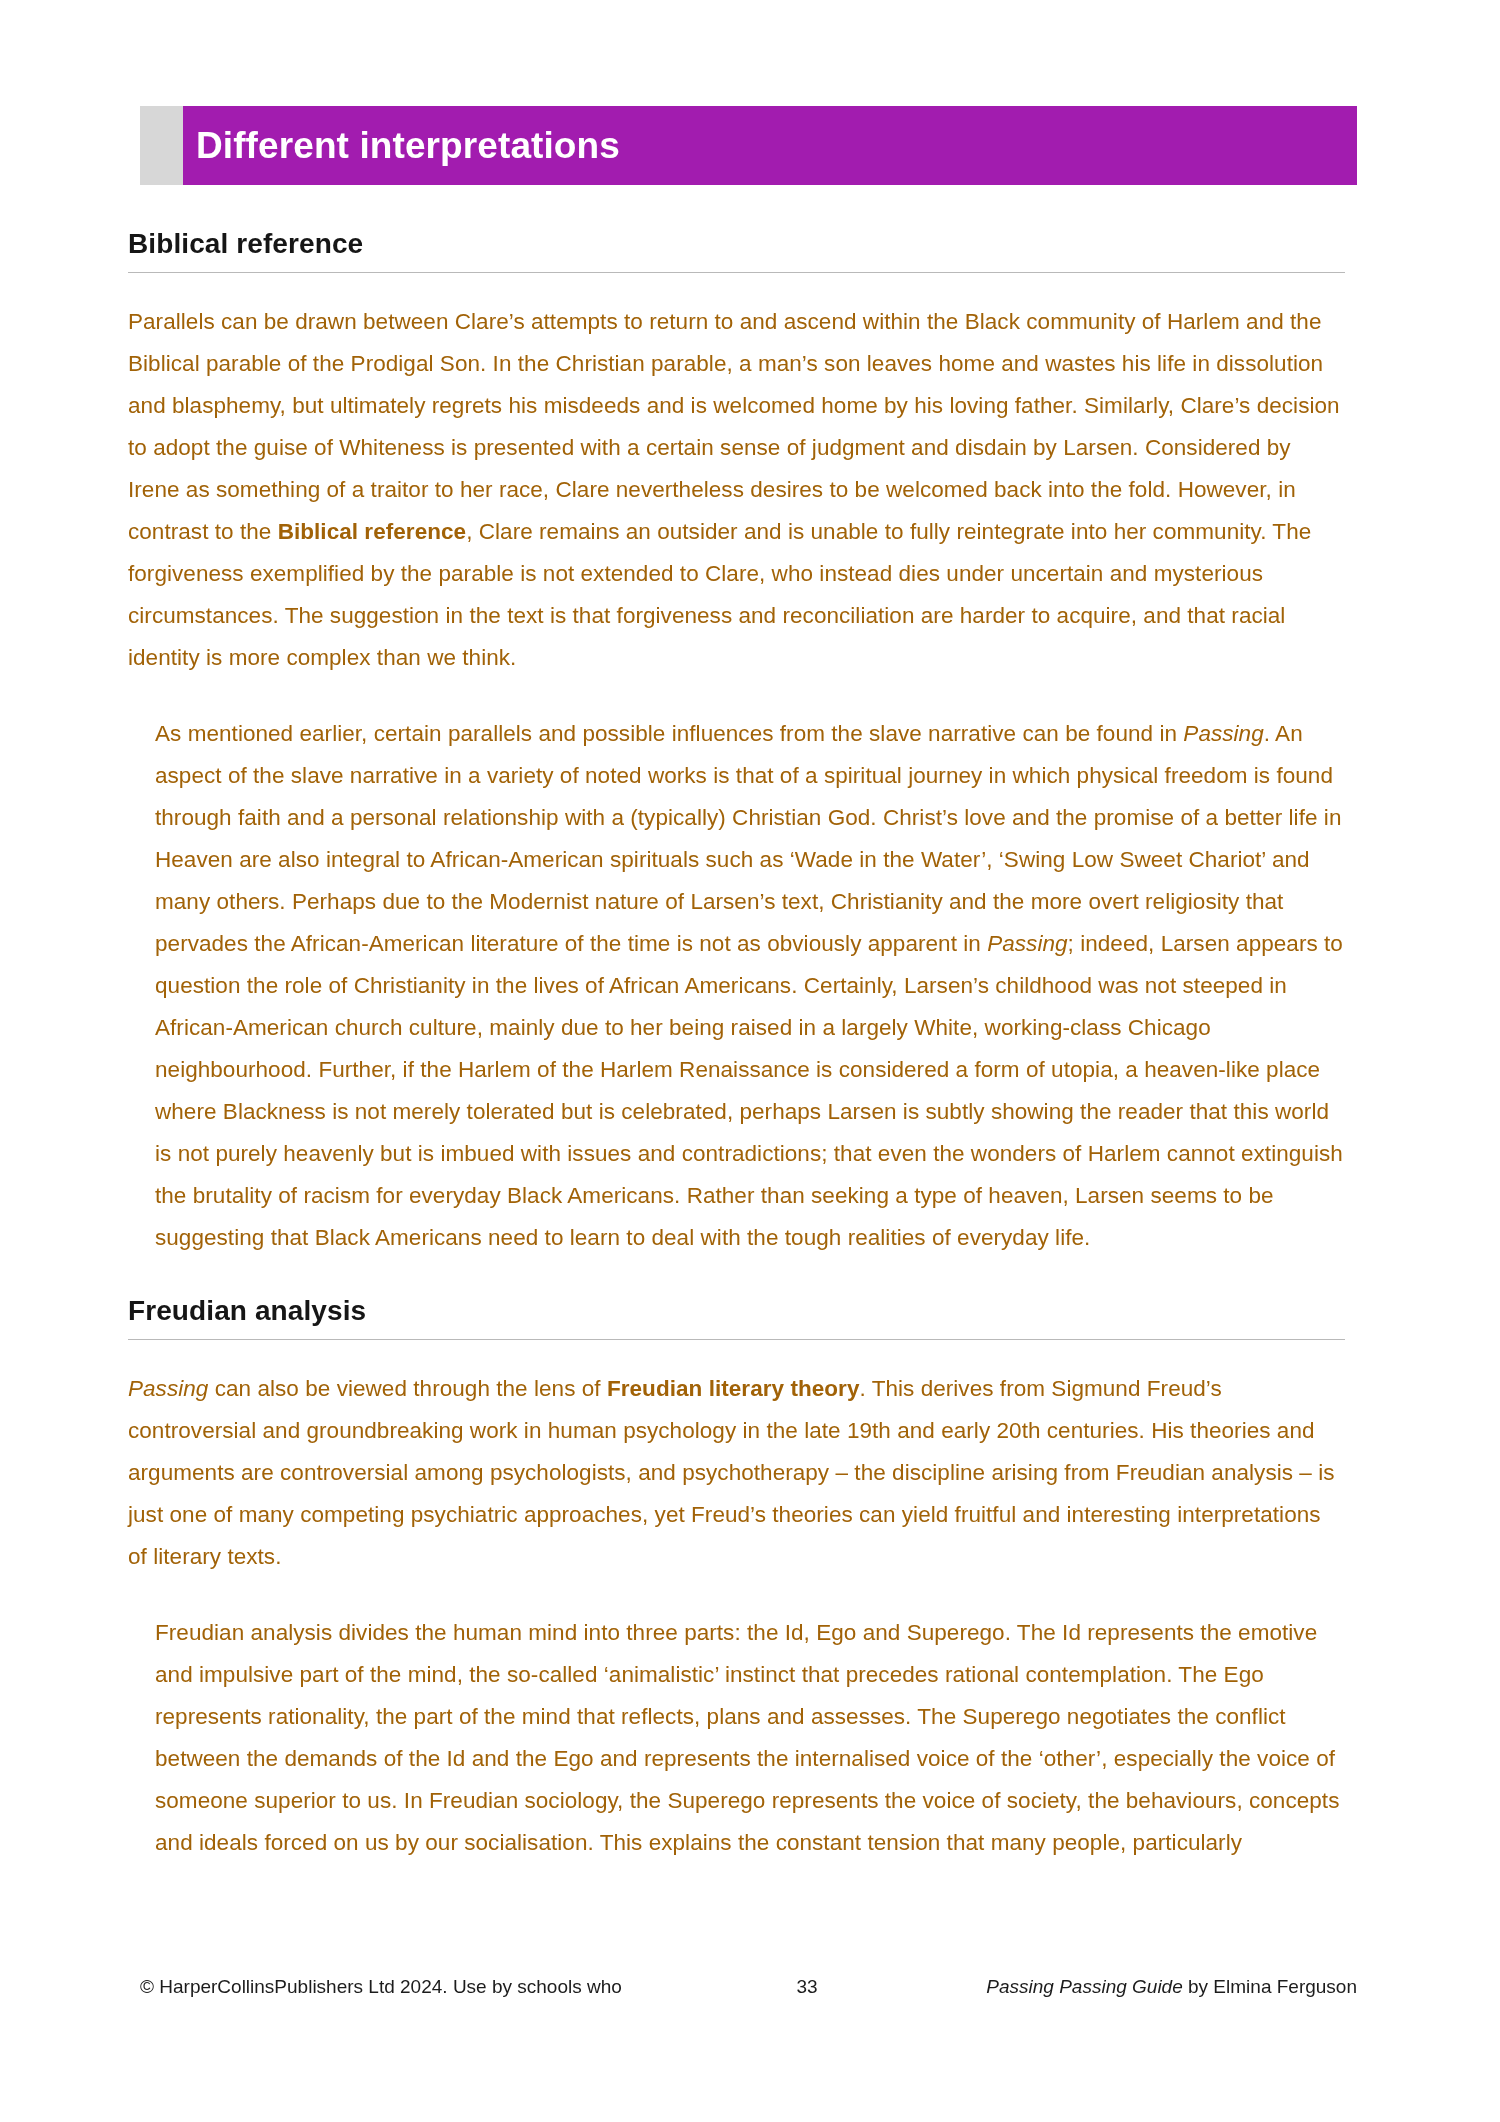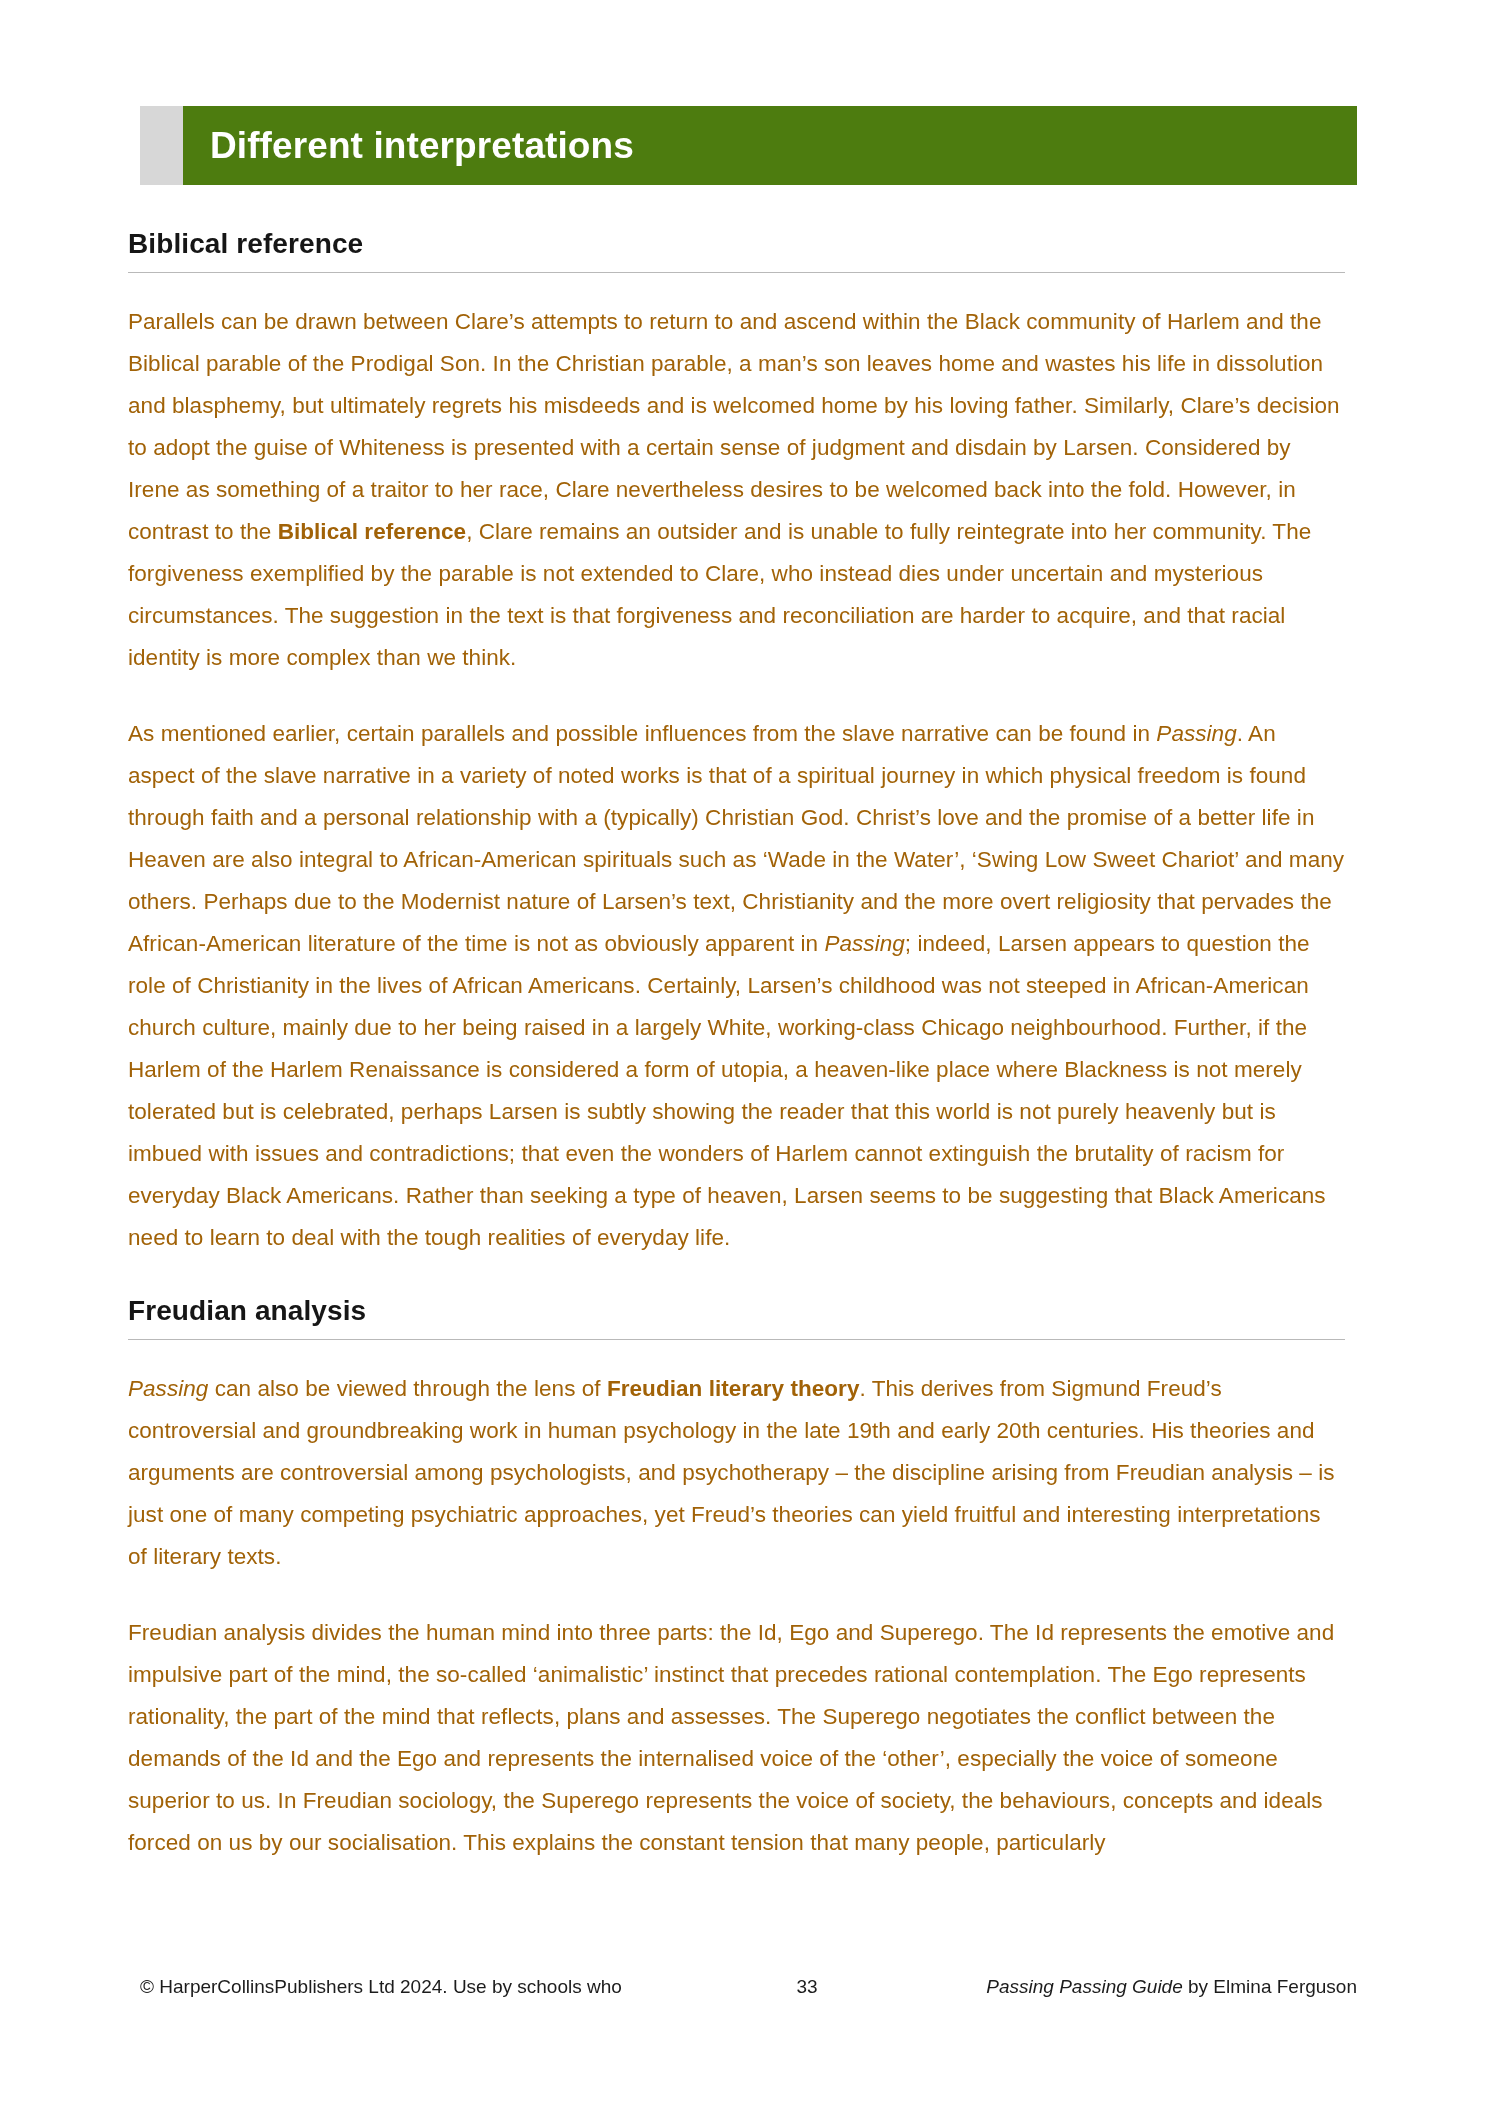--- a/index.html
+++ b/index.html
@@ -34,24 +34,24 @@
     display: flex;
     align-items: stretch;
   }
   .banner-accent {
     width: 43px;
     background: #d7d7d7;
     flex: 0 0 43px;
   }
   .banner-bar {
     flex: 1 1 auto;
-    background: #4d7c0f;
+    background: #a21caf;
     display: flex;
     align-items: center;
-    padding-left: 27px;
+    padding-left: 13px;
   }
   .banner-title {
     color: #ffffff;
     font-size: 37px;
     font-weight: bold;
     letter-spacing: 0.1px;
     line-height: 1;
   }
 
   
@@ -79,21 +79,21 @@
   }
 
   p.body-text {
     font-size: 22.5px;
     line-height: 42px;
     color: #a16207;
     margin: 0 0 34px 0;
     letter-spacing: 0.05px;
     text-align: left;
   }
-  p.body-text:last-child { margin-bottom: 0; }
+  p.body-text:last-child { margin-bottom: 0; margin-left: 27px; }
 
   .spacer-before-heading { height: 36px; }
 
   b, strong { font-weight: bold; }
   i, em { font-style: italic; }
 
   
   .footer {
     position: absolute;
     left: 140px;

